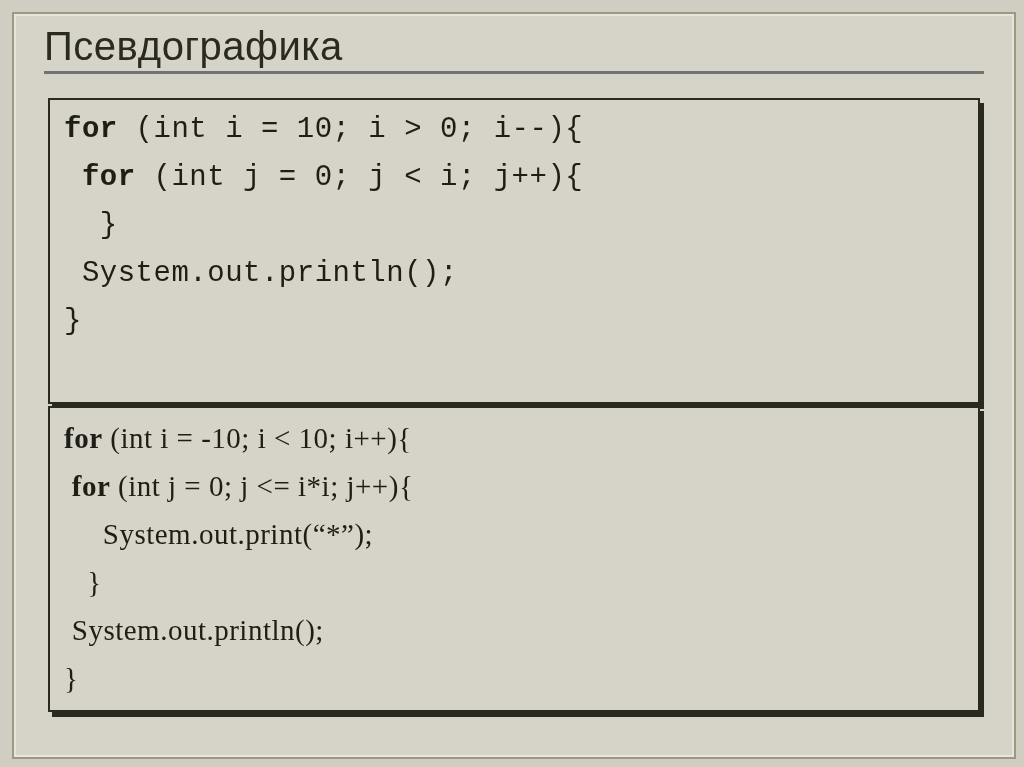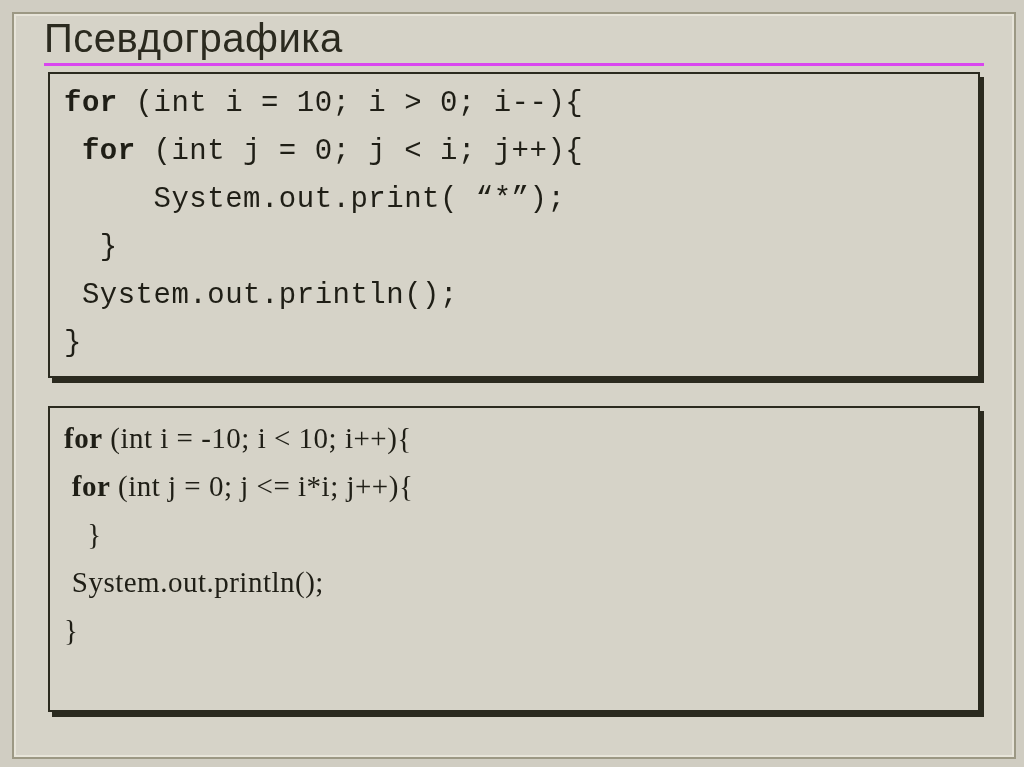--- a/index.html
+++ b/index.html
@@ -17,42 +17,42 @@
     top: 12px;
     width: 1000px;
     height: 743px;
     background: #d6d3c8;
     border: 2px solid #9c9884;
     box-shadow: 0 0 0 2px #e7e4d9 inset;
   }
   .title-bar {
     position: absolute;
     left: 30px;
-    top: 2px;
+    top: 10px;
     width: 940px;
-    border-bottom: 3px solid #d946ef;
+    border-bottom: 3px solid #737373;
     padding-bottom: 2px;
   }
   .title-text {
     font-family: Arial, Helvetica, sans-serif;
     font-size: 40px;
     color: #2b2a1f;
     letter-spacing: 0.5px;
   }
   .code-box {
     position: absolute;
     left: 34px;
     width: 932px;
     background: #d6d3c8;
     border: 2px solid #2b2a1f;
     box-shadow: 4px 5px 0 0 #2b2a1f;
     padding: 6px 14px 10px 14px;
     box-sizing: border-box;
   }
-  #box1 { top: 58px;  height: 306px; }
+  #box1 { top: 84px;  height: 306px; }
   #box2 { top: 392px; height: 306px; font-family: Liberation Serif, serif; }
   .code-line {
     font-size: 29px;
     color: #1f1e16;
     line-height: 48px;
     white-space: pre;
     letter-spacing: 0.5px;
   }
   .kw { font-weight: bold; }
 </style>
@@ -61,27 +61,27 @@
 
 <div class="slide">
 
   <div class="title-bar">
     <span class="title-text">Псевдографика</span>
   </div>
 
   <div id="box1" class="code-box">
     <div class="code-line"><span class="kw">for</span><span> (int i = 10; i &gt; 0; i--){</span></div>
     <div class="code-line"><span class="kw"> for</span><span> (int j = 0; j &lt; i; j++){</span></div>
-    <div class="code-line">     System.out.print( “*”);</div>
     <div class="code-line">  }</div>
     <div class="code-line"> System.out.println();</div>
     <div class="code-line">}</div>
   </div>
 
   <div id="box2" class="code-box">
     <div class="code-line"><span class="kw">for</span><span> (int i = -10; i &lt; 10; i++){</span></div>
     <div class="code-line"><span class="kw"> for</span><span> (int j = 0; j &lt;= i*i; j++){</span></div>
+    <div class="code-line">     System.out.print(“*”);</div>
     <div class="code-line">   }</div>
     <div class="code-line"> System.out.println();</div>
     <div class="code-line">}</div>
   </div>
 
 </div>
 
 </body></html>

